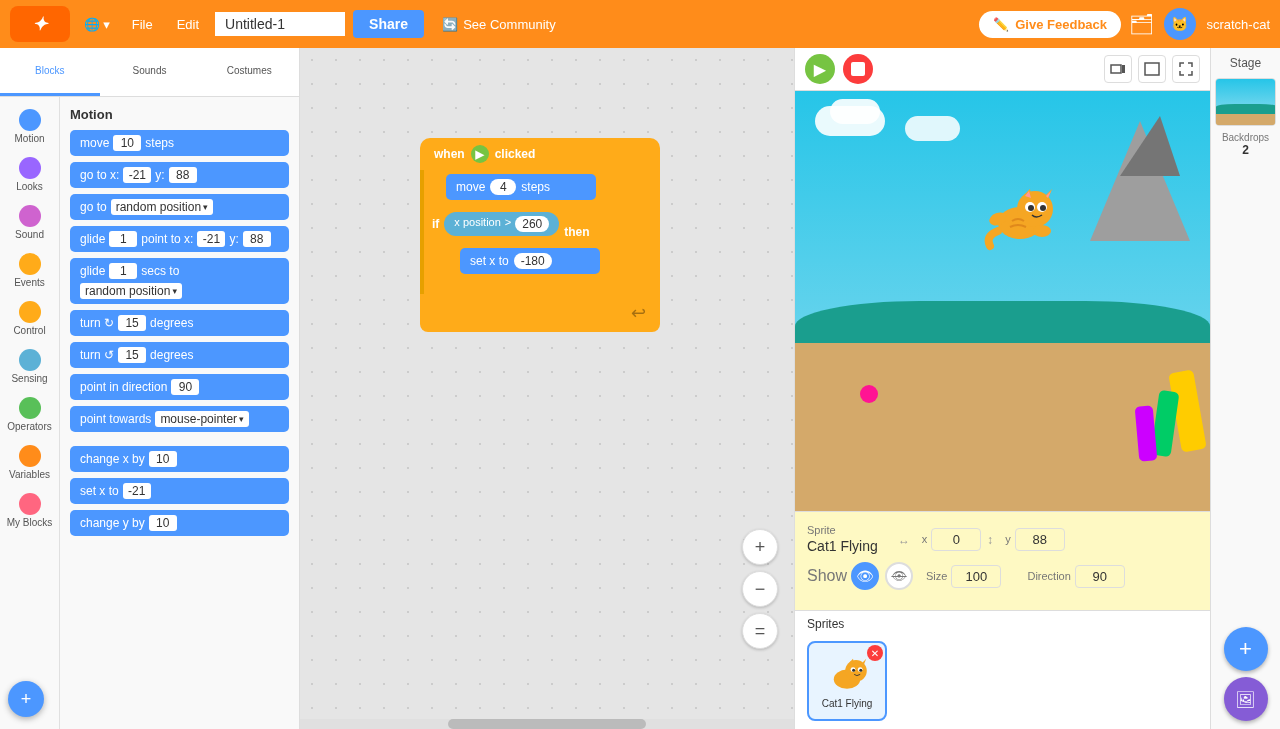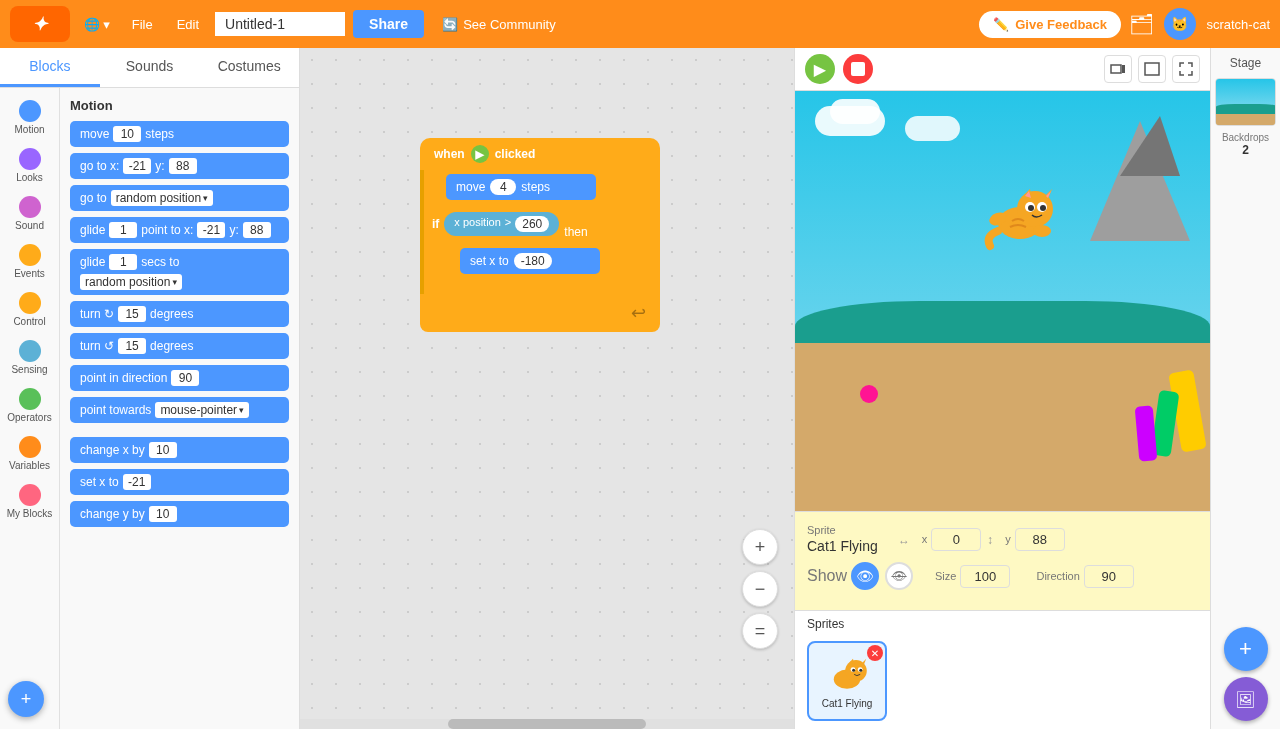--- a/index.html
+++ b/index.html
@@ -35,21 +35,21 @@
 
     
     .editor-layout { display: flex; height: calc(729px - 48px); }
 
     
     .left-panel { width: 300px; display: flex; flex-direction: column; border-right: 1px solid #ddd; background: white; }
 
     
     .tabs { display: flex; border-bottom: 1px solid #ddd; }
     .tab {
-      flex: 1; text-align: center; padding: 10px 0; font-size: 14px; font-weight: 500; cursor: pointer; color: #555;
+      flex: 1; text-align: center; padding: 17px 0; font-size: 10px; font-weight: 500; cursor: pointer; color: #555;
     }
     .tab.active { color: #4c97ff; border-bottom: 3px solid #4c97ff; background: white; }
 
     
     .blocks-panel { display: flex; flex: 1; overflow: hidden; }
 
     
     .categories { width: 60px; background: #f9f9f9; display: flex; flex-direction: column; align-items: center; padding: 8px 0; gap: 4px; overflow-y: auto; border-right: 1px solid #e0e0e0; }
     .category-item { display: flex; flex-direction: column; align-items: center; cursor: pointer; padding: 4px 0; width: 100%; }
     .category-dot { width: 22px; height: 22px; border-radius: 50%; margin-bottom: 2px; }
@@ -362,21 +362,21 @@
         </div>
 
         <div style="background:#ffab19; border-left:4px solid #e6a000; padding:5px 8px; display:flex; align-items:center; gap:5px;">
           <span style="color:white; font-size:12px; font-weight:bold;">if</span>
 
           <div style="background:#5cb1d6; border-radius:20px; padding:4px 10px; display:flex; align-items:flex-start; gap:4px; color:white; font-size:11px;">
             <span>x position</span>
             <span>&gt;</span>
             <span class="sb-num-input">260</span>
           </div>
-          <span style="color:white; font-size:12px; font-weight:normal;margin-top:16px;">then</span>
+          <span style="color:white; font-size:12px; font-weight:bold;margin-top:16px;">then</span>
         </div>
 
         <div style="background:#ffab19; border-left:4px solid #e6a000; padding-left:8px;">
           <div style="background:#4c97ff; border-radius:5px; padding:5px 10px; color:white; font-size:12px; display:inline-flex; align-items:center; gap:5px; margin:4px 0 4px 28px; min-width:140px;">
             <span>set x to</span>
             <span class="sb-num-input">-180</span>
           </div>
         </div>
 
         <div style="background:#ffab19; border-left:4px solid #e6a000; padding:4px 8px; min-width:200px; height:16px;"></div>
@@ -515,21 +515,21 @@
             <div style="display:flex; align-items:center; gap:4px;">
               <span style="font-size:16px;color:#777;">Show</span>
               <div class="show-toggle">
                 <div class="show-btn active">👁</div>
                 <div class="show-btn inactive">
                   <span style="text-decoration:line-through; font-size:12px;">👁</span>
                 </div>
               </div>
             </div>
 
-            <div style="display:flex; align-items:center; gap:4px; margin-left:12px;">
+            <div style="display:flex; align-items:center; gap:4px; margin-left:3px;">
               <span style="font-size:11px;color:#777;">Size</span>
               <span class="sprite-value-box">100</span>
             </div>
 
             <div style="display:flex; align-items:center; gap:4px; margin-left:16px;">
               <span style="font-size:11px;color:#777;">Direction</span>
               <span class="sprite-value-box">90</span>
             </div>
           </div>
         </div>

